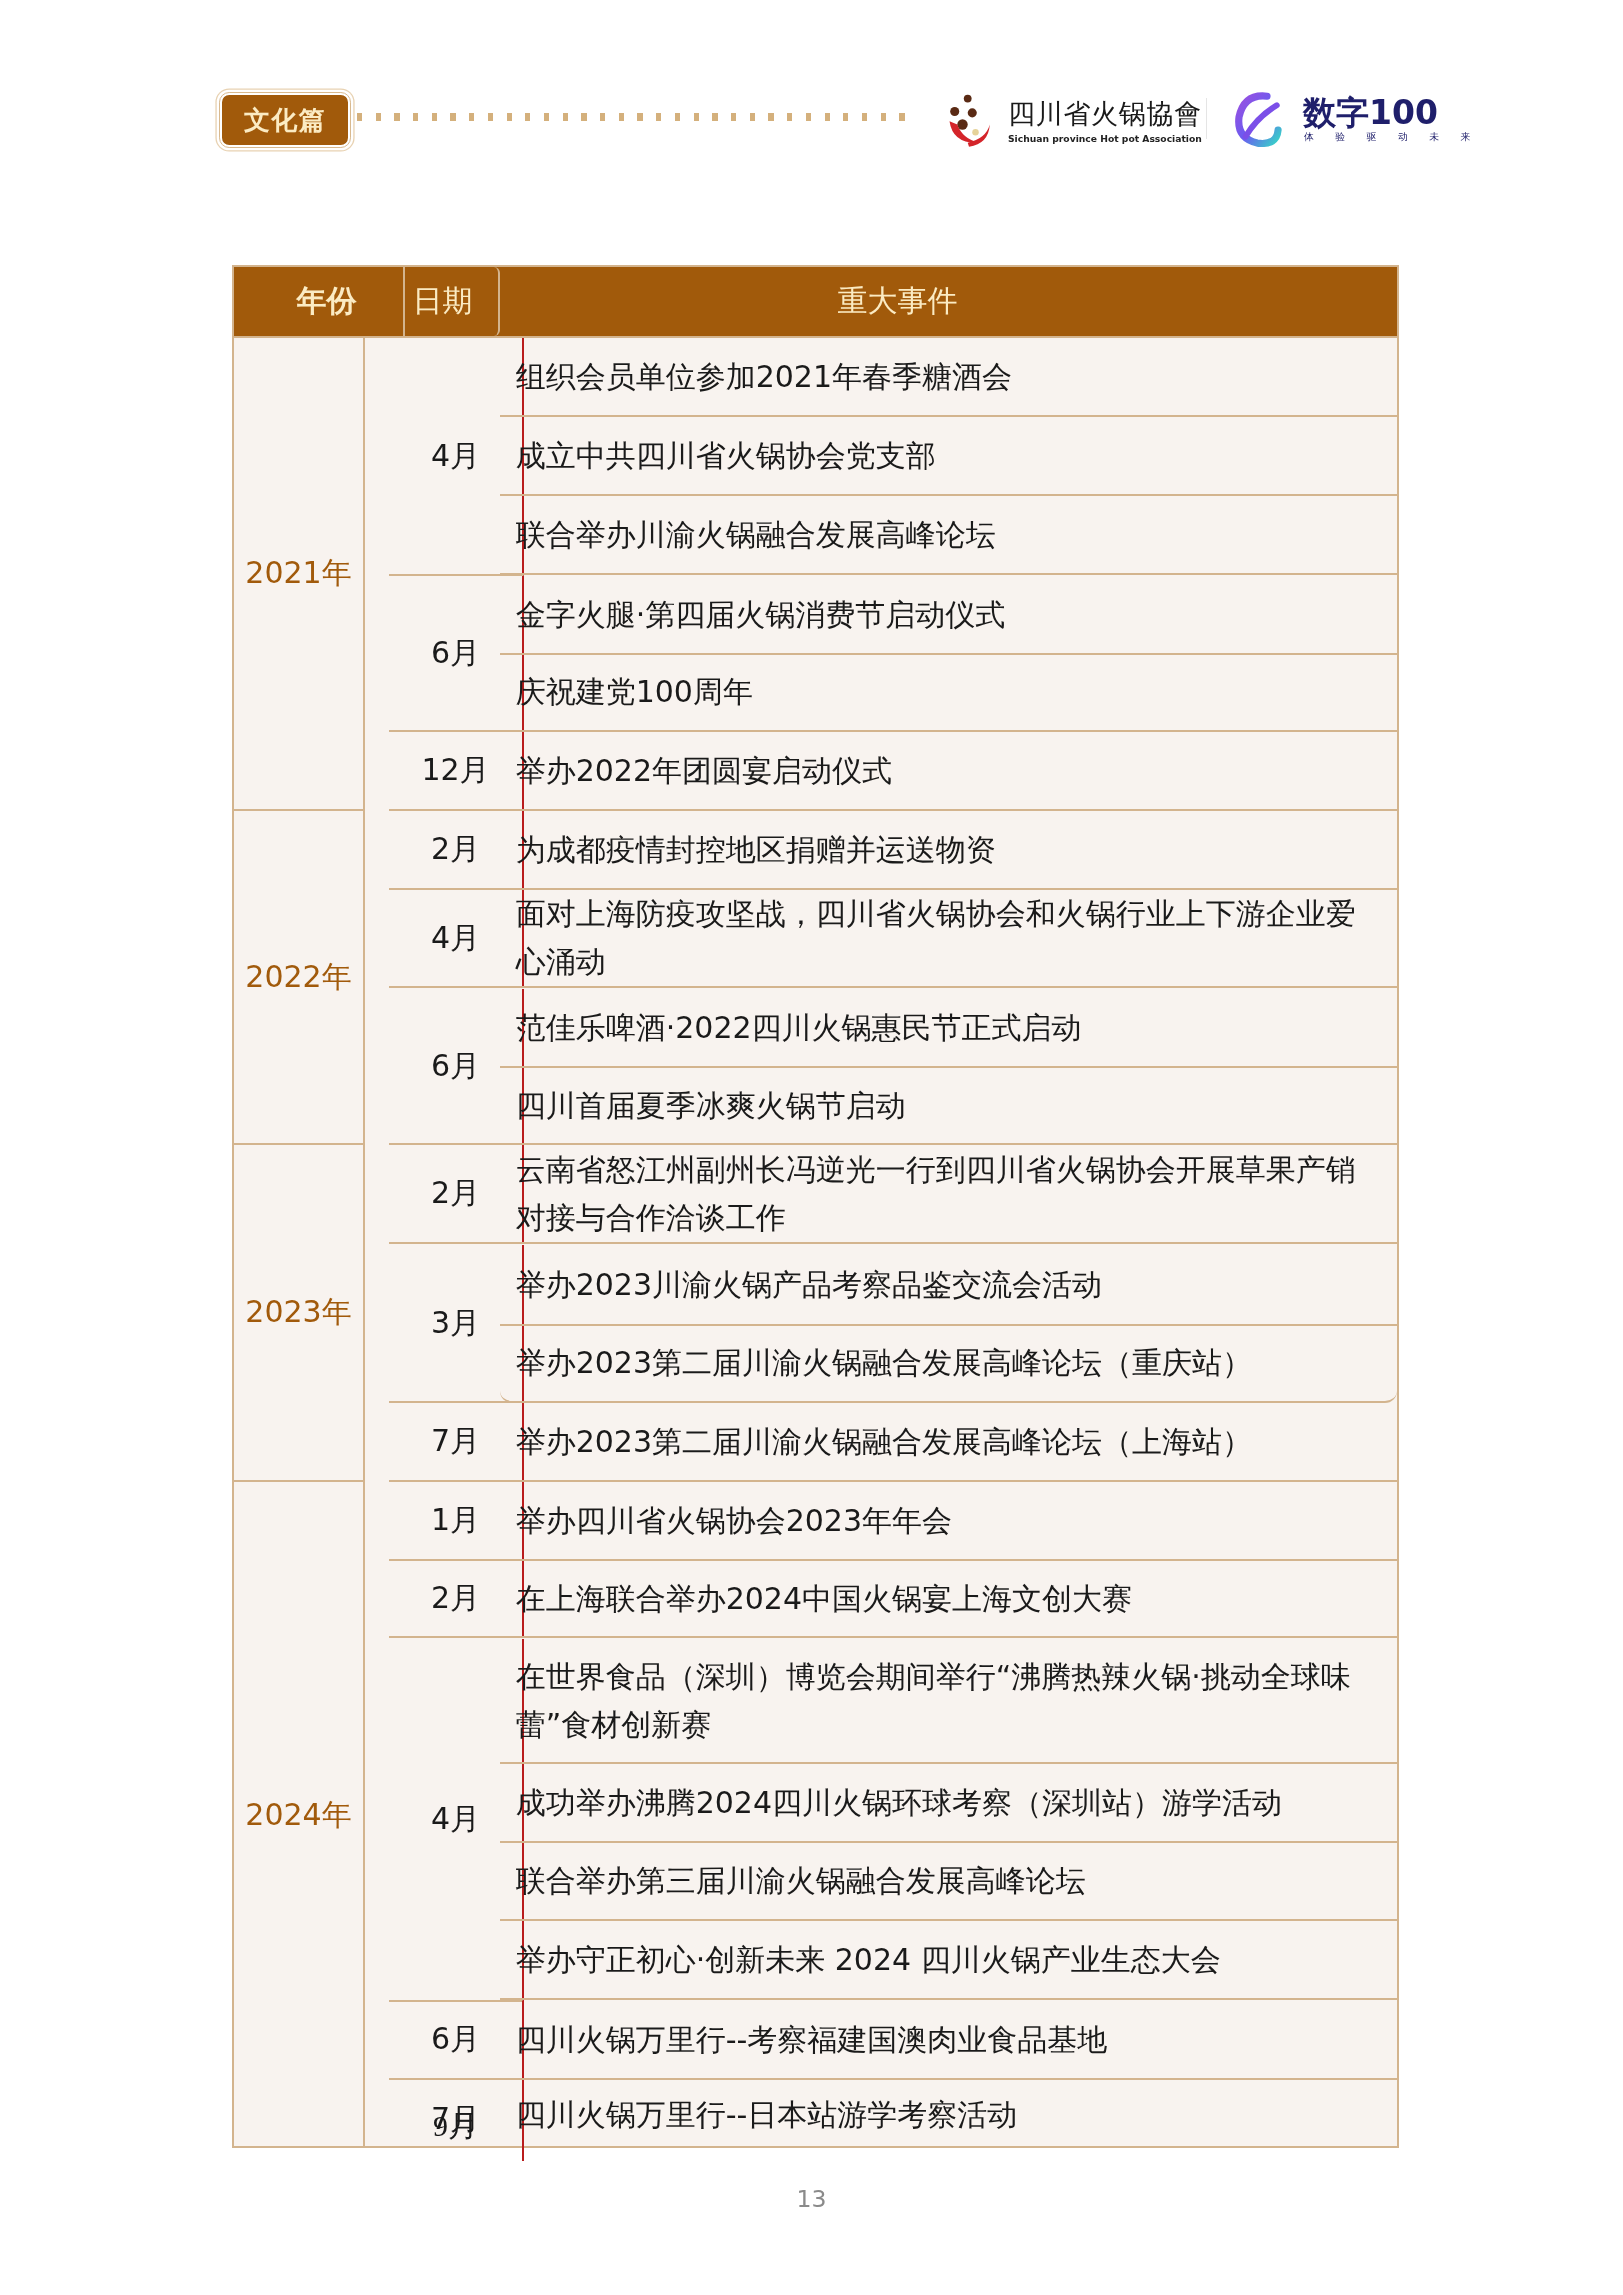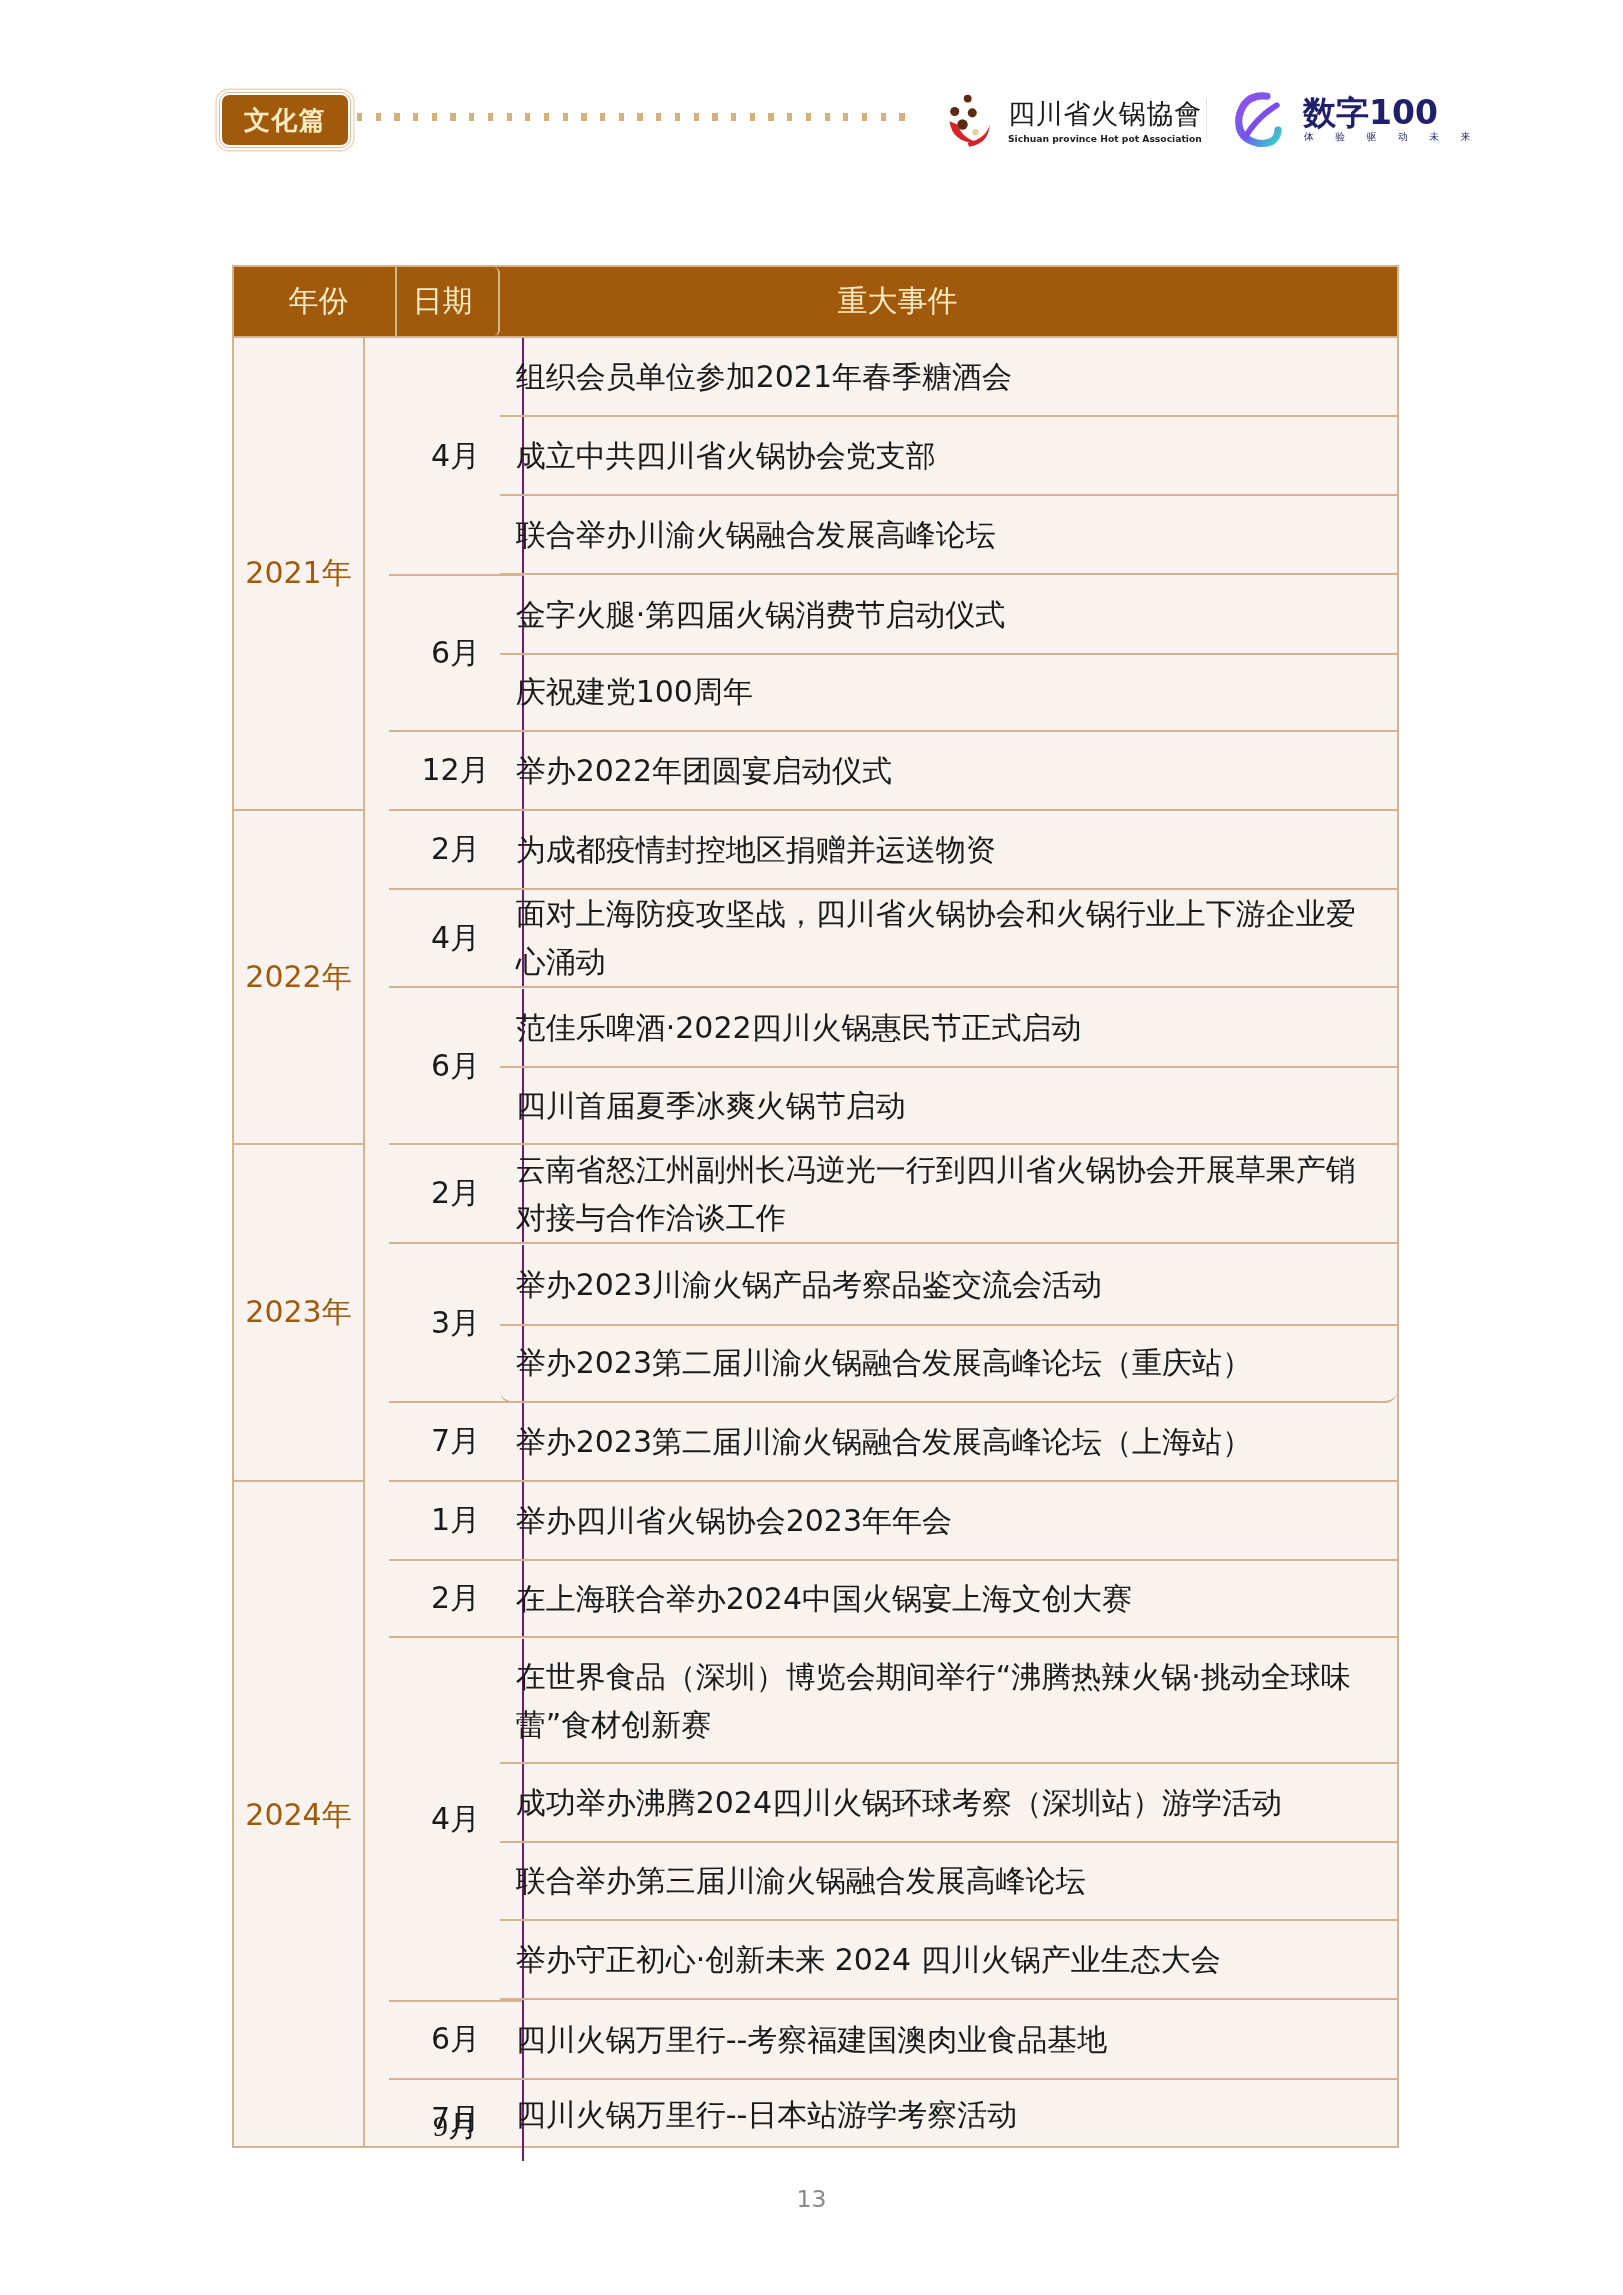--- a/index.html
+++ b/index.html
@@ -26,21 +26,21 @@
     border:2px solid #d3b48e; box-sizing:border-box; }
   .th { position:absolute; top:0; height:69px; display:flex; align-items:center; justify-content:center;
     color:#fbebc3; font-size:30px; }
   .th.divider { border-right:2px solid #d3b48e; }
   .tbody { position:absolute; left:0; top:73px; width:1167px; height:1810px; background:#f8f3ef;
     border:2px solid #d3b48e; border-top:none; box-sizing:border-box; }
   .cell { position:absolute; box-sizing:border-box; display:flex; align-items:center; }
   .year { left:0; width:131px; justify-content:center; color:#a15a0b; font-size:30px;
     border-bottom:2.6px solid #d3b48e; border-right:2px solid #d3b48e; }
   .month { left:155px; width:135px; justify-content:center; color:#1a1a1a; font-size:30px;
-    border-bottom:2.6px solid #d3b48e; border-right:2px solid #701a75; }
+    border-bottom:2.6px solid #d3b48e; border-right:2px solid #b91c1c; }
   .event { left:266px; width:897px; padding-left:15.7px; padding-right:13px; color:#1a1a1a; font-size:30px;
     line-height:48px; border-bottom:2.6px solid #d3b48e; }
   .last { border-bottom:none; }
   .pagenum { position:absolute; left:0; width:1623px; top:2185px; text-align:center; color:#8a8a8a; font-size:23.6px; }
 </style>
 </head>
 <body>
 
 <div class="label-box">文化篇</div>
 <div class="dots"></div>
@@ -70,21 +70,21 @@
     </defs>
     <path d="M55 8 Q20 4 12 40 Q8 72 40 80 Q70 84 72 60" fill="none" stroke="url(#g1)" stroke-width="11" stroke-linecap="round"></path>
     <path d="M70 22 Q40 40 22 70" fill="none" stroke="#7b4fe8" stroke-width="9" stroke-linecap="round"></path>
   </svg>
   <div class="s100">数字100</div>
   <div class="s100-sub">体 验 驱 动 未 来</div>
 </div>
 
 <div class="tbl">
   <div class="thead">
-    <div class="th divider" style="left:8px;width:153px;">年份</div>
+    <div class="th divider" style="left:16px;width:153px;font-weight:bold;">年份</div>
     <div class="th divider" style="left:153px;width:111px;border-radius:6px;">日期</div>
     <div class="th" style="left:264px;width:799px;">重大事件</div>
   </div>
   <div class="tbody" id="tbody">
       <div class="cell year" style="top: 0px; height: 473px;">2021年</div>
       <div class="cell year" style="top: 473px; height: 334px;">2022年</div>
       <div class="cell year" style="top: 807px; height: 337px;">2023年</div>
       <div class="cell year last" style="top: 1144px; height: 666px;">2024年</div>
       <div class="cell month" style="top: 0px; height: 238px;">4月</div>
       <div class="cell month" style="top: 238px; height: 156px;">6月</div>

